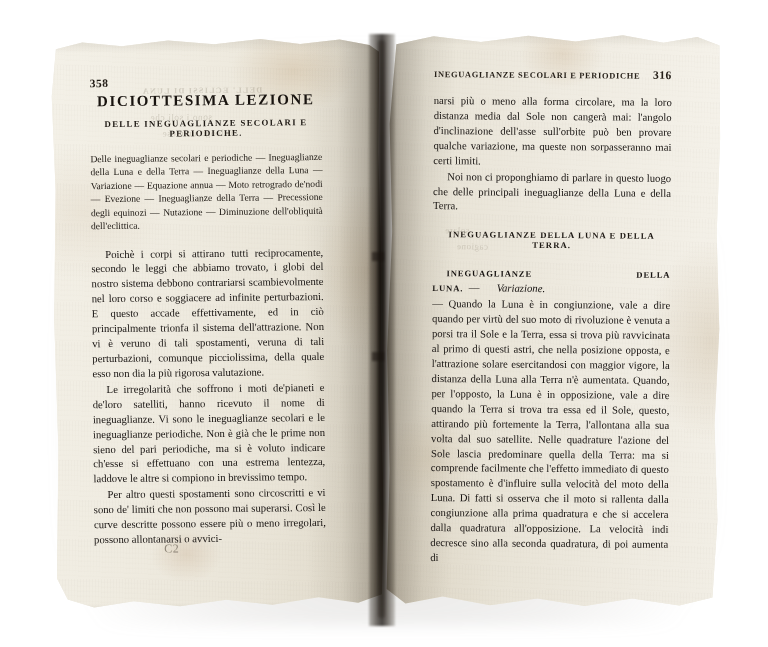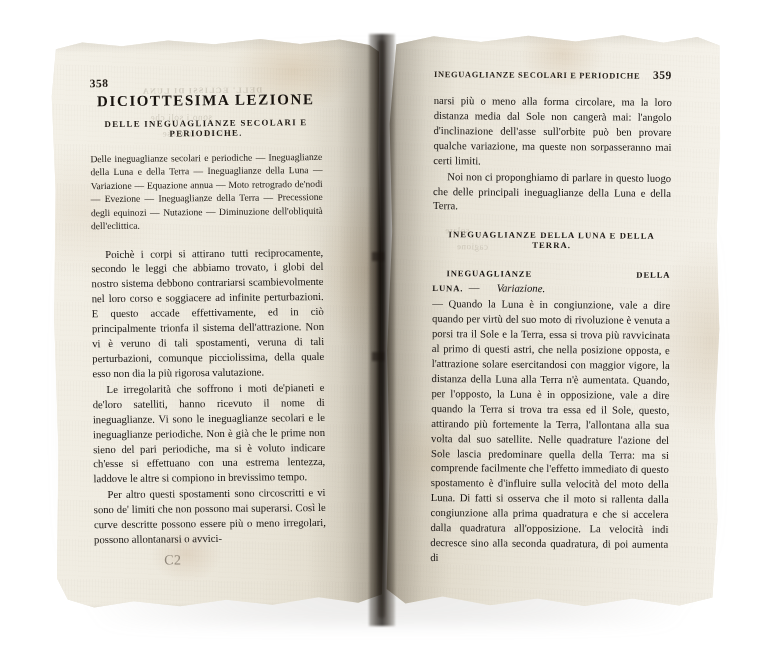--- a/index.html
+++ b/index.html
@@ -213,22 +213,22 @@
     font-size: 8.6px;
     font-weight: 700;
     letter-spacing: 0.9px;
     text-transform: uppercase;
   }
   .ital { font-style: italic; margin-left: 12px; }
 
   .signature {
     position: absolute;
     left: 110px;
-    bottom: 56px;
-    font-size: 14px;
+    bottom: 68px;
+    font-size: 12px;
     color: rgba(70,60,48,0.55);
     letter-spacing: 0.5px;
   }
 
   
   .gutter {
     position: absolute;
     left: 369px;
     top: 34px;
     width: 26px;
@@ -328,21 +328,21 @@
     <div class="leaf-top-shadow"></div>
     <div class="leaf-bottom-shadow"></div>
 
     <div class="bleed" style="left:60px; top:196px; font-size:9px;">solare</div>
     <div class="bleed" style="left:72px; top:212px; font-size:9px;">cagione</div>
 
     <div class="textblock tb-right">
 
       <div class="runhead-row">
         <span class="runhead">INEGUAGLIANZE SECOLARI E PERIODICHE</span>
-        <span class="folio">359</span>
+        <span class="folio">316</span>
       </div>
 
       <p class="body cont">narsi più o meno alla forma circolare, ma la loro distanza media dal Sole non cangerà mai: l'angolo d'inclinazione dell'asse sull'orbite può ben provare qualche variazione, ma queste non sorpasseranno mai certi limiti.</p>
       <p class="body">Noi non ci proponghiamo di parlare in questo luogo che delle principali ineguaglianze della Luna e della Terra.</p>
 
       <div class="section-head">INEGUAGLIANZE DELLA LUNA E DELLA TERRA.</div>
 
       <p class="body"><span class="run-in">INEGUAGLIANZE DELLA LUNA.</span><span>&nbsp;&nbsp;—&nbsp;&nbsp;</span><span class="ital">Variazione.</span></p>
 
       <p class="body cont">— Quando la Luna è in congiunzione, vale a dire quando per virtù del suo moto di rivoluzione è venuta a porsi tra il Sole e la Terra, essa si trova più ravvicinata al primo di questi astri, che nella posizione opposta, e l'attrazione solare esercitandosi con maggior vigore, la distanza della Luna alla Terra n'è aumentata. Quando, per l'opposto, la Luna è in opposizione, vale a dire quando la Terra si trova tra essa ed il Sole, questo, attirando più fortemente la Terra, l'allontana alla sua volta dal suo satellite. Nelle quadrature l'azione del Sole lascia predominare quella della Terra: ma si comprende facilmente che l'effetto immediato di questo spostamento è d'influire sulla velocità del moto della Luna. Di fatti si osserva che il moto si rallenta dalla congiunzione alla prima quadratura e che si accelera dalla quadratura all'opposizione. La velocità indi decresce sino alla seconda quadratura, di poi aumenta di</p>

